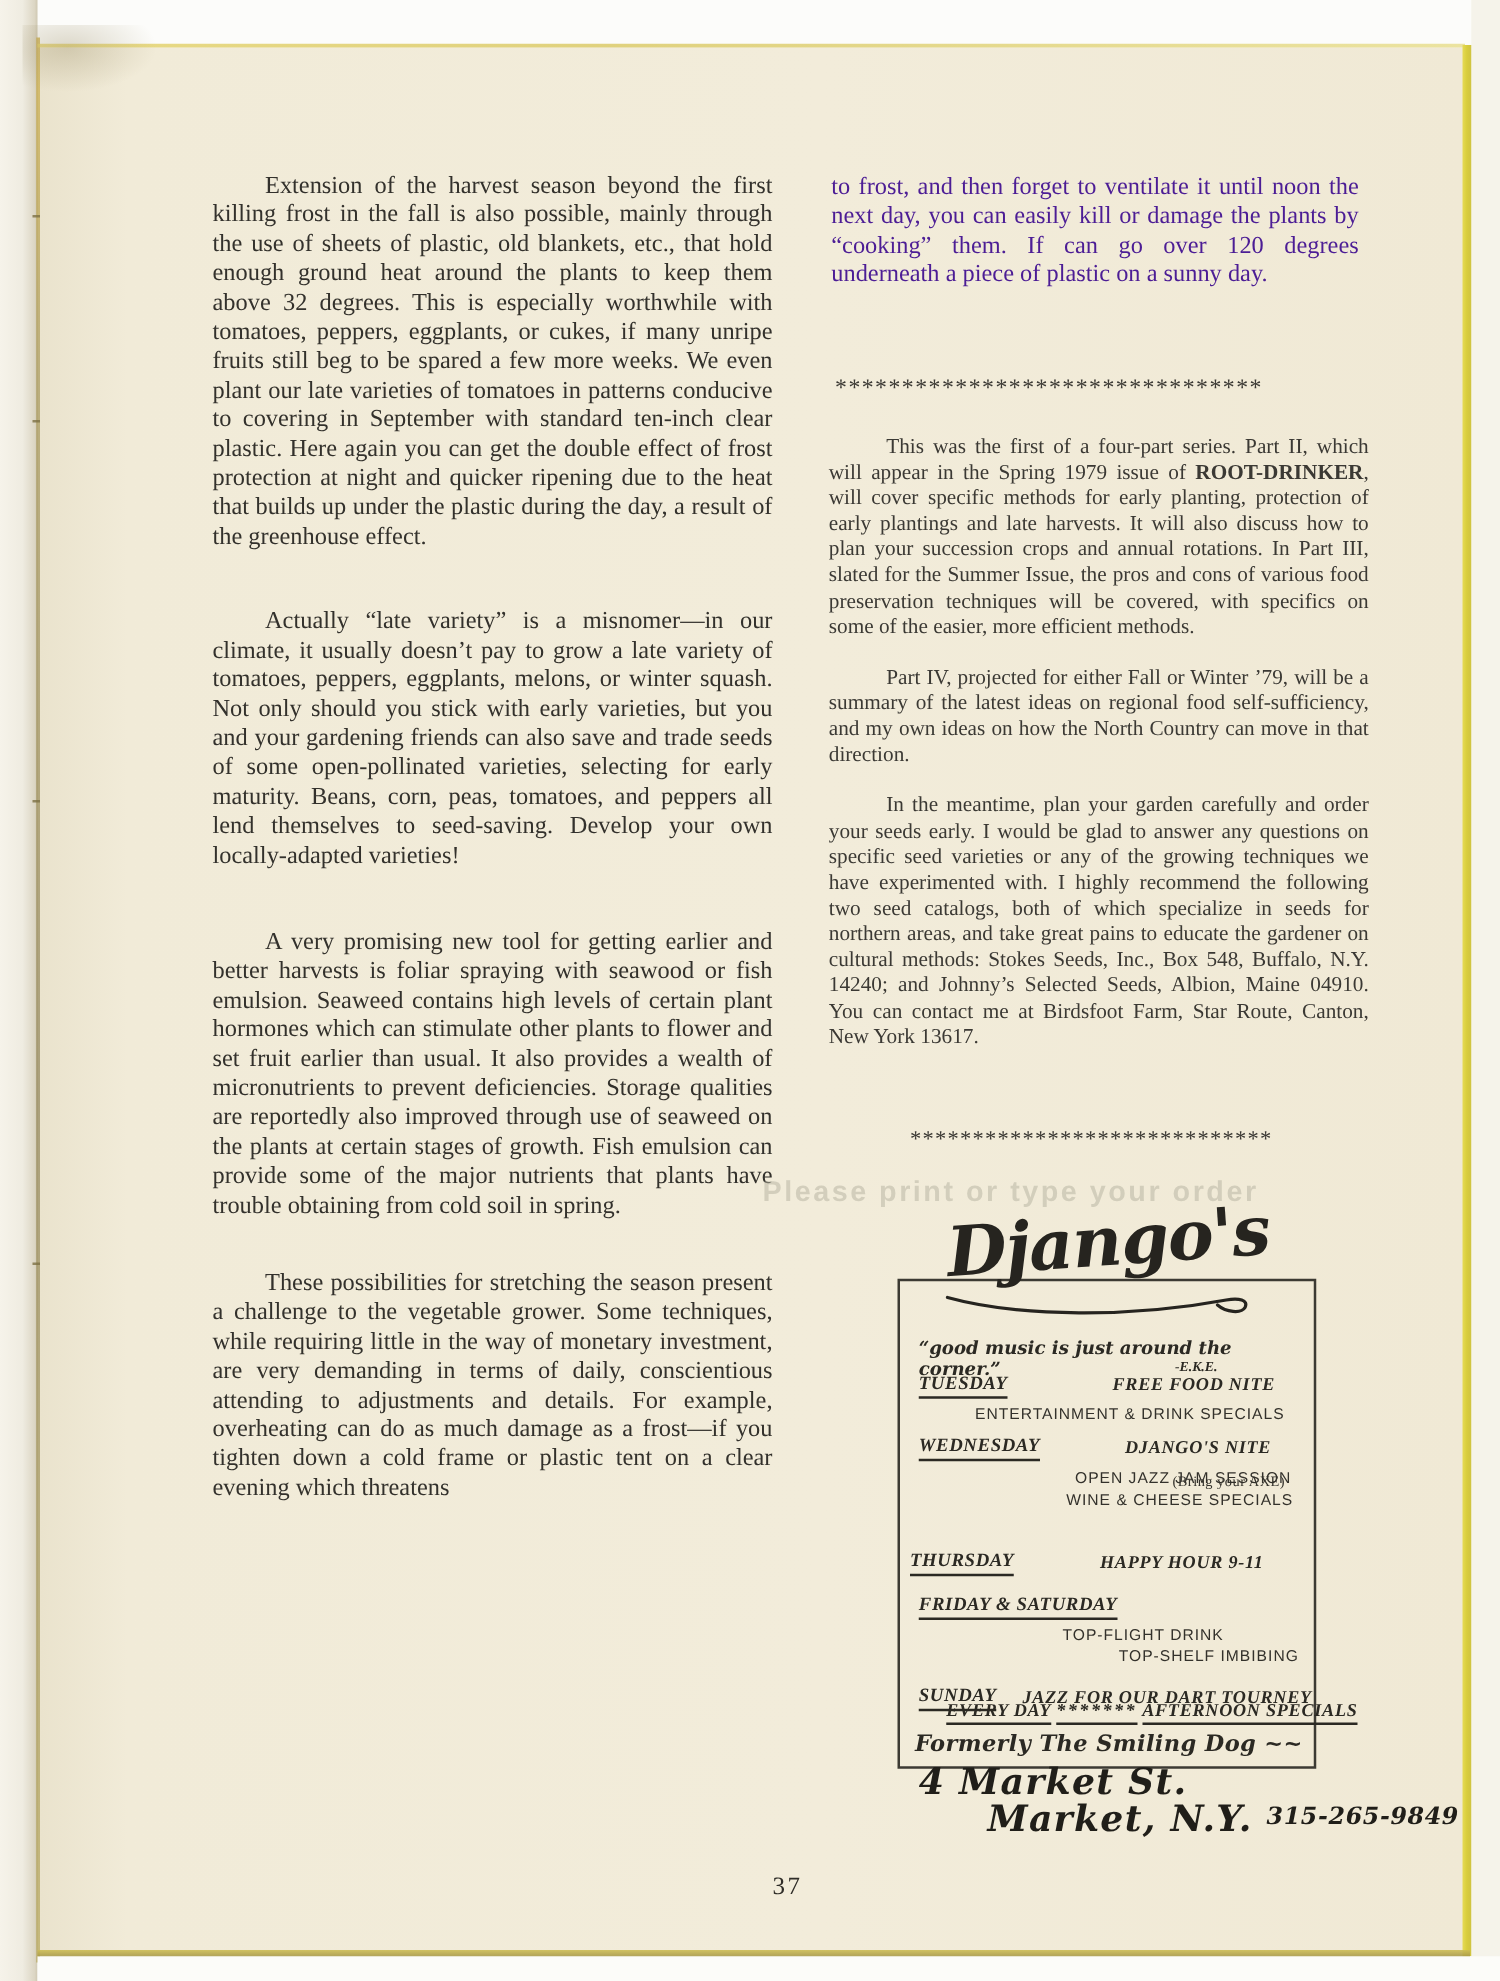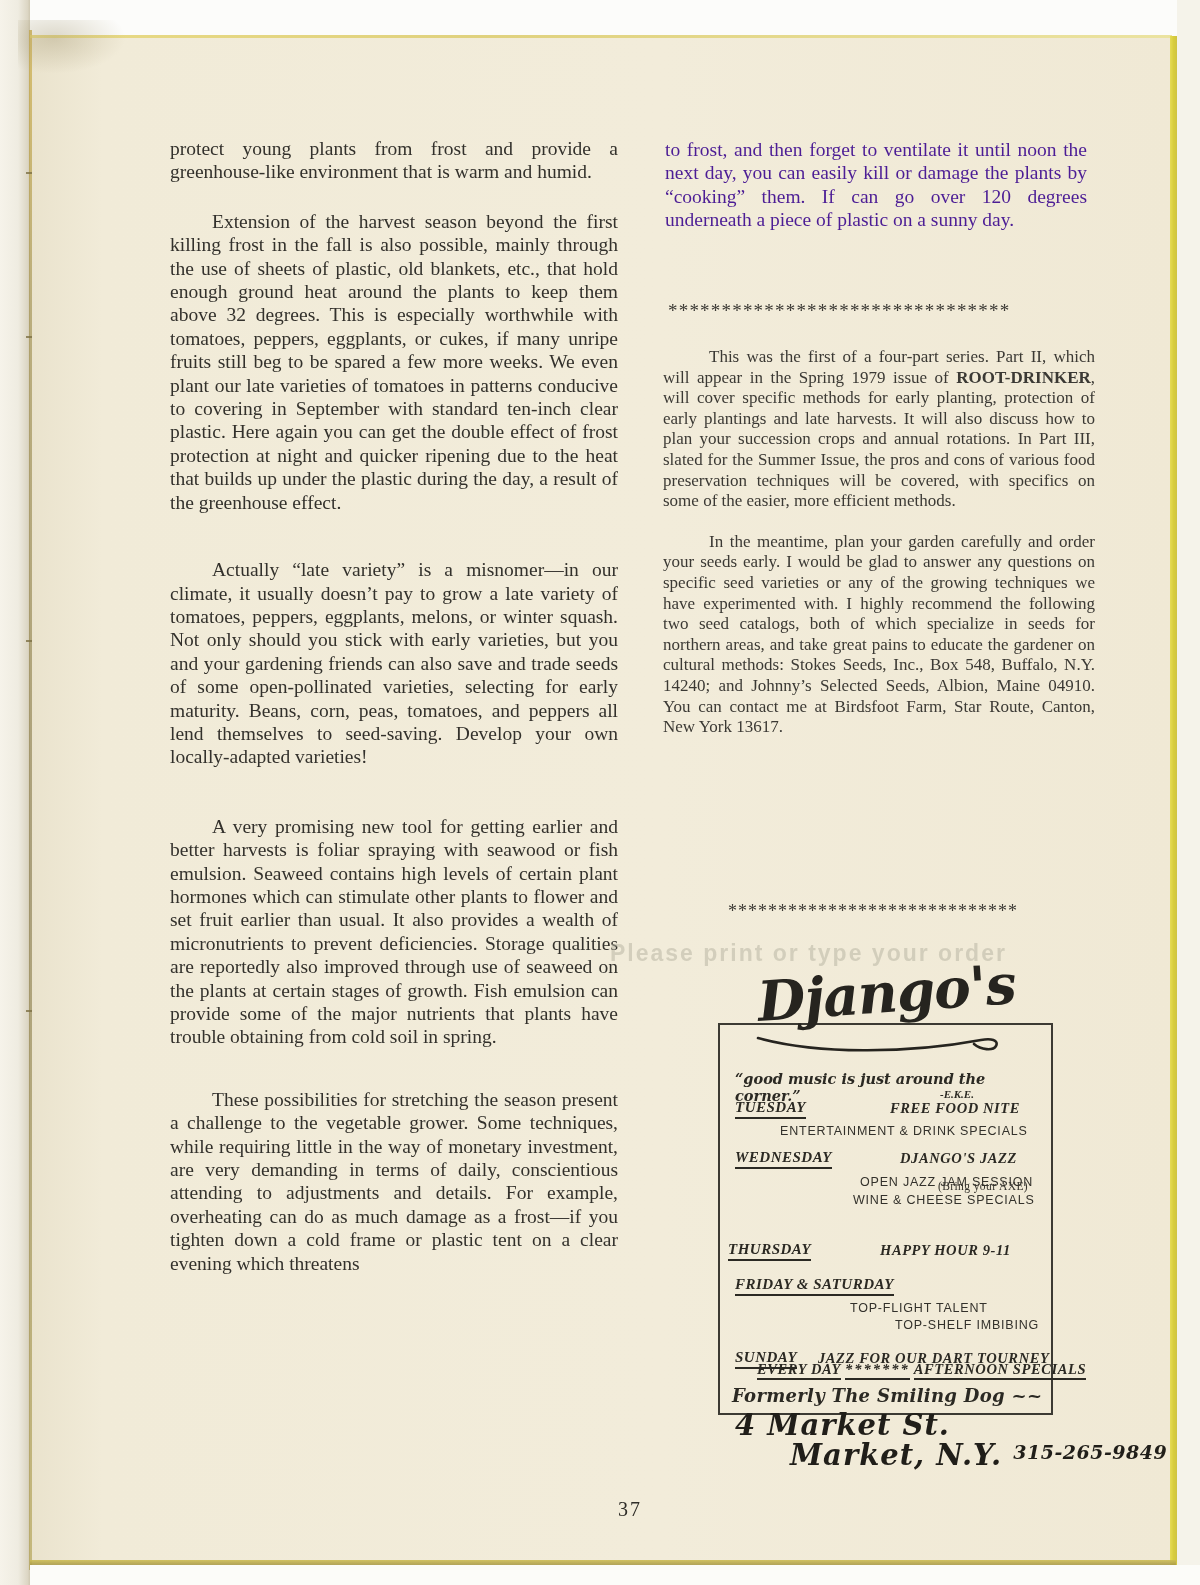--- a/index.html
+++ b/index.html
@@ -135,31 +135,31 @@
 <div class="stitch" style="top:640px;"></div>
 <div class="stitch" style="top:1010px;"></div>
 <div class="page"></div>
 <div class="edge-top"></div>
 <div class="edge-right"></div>
 <div class="below-page"></div>
 <div class="edge-bottom"></div>
 <div class="crease"></div>
 
 <div class="col-left">
-  <p class="mb-a">protect young plants from frost and provide a greenhouse-like environment that is warm and humid.</p>
   <p class="indent mb-b">Extension of the harvest season beyond the first killing frost in the fall is also possible, mainly through the use of sheets of plastic, old blankets, etc., that hold enough ground heat around the plants to keep them above 32 degrees. This is especially worthwhile with tomatoes, peppers, eggplants, or cukes, if many unripe fruits still beg to be spared a few more weeks. We even plant our late varieties of tomatoes in patterns conducive to covering in September with standard ten-inch clear plastic. Here again you can get the double effect of frost protection at night and quicker ripening due to the heat that builds up under the plastic during the day, a result of the greenhouse effect.</p>
   <p class="indent mb-c">Actually “late variety” is a misnomer—in our climate, it usually doesn’t pay to grow a late variety of tomatoes, peppers, eggplants, melons, or winter squash. Not only should you stick with early varieties, but you and your gardening friends can also save and trade seeds of some open-pollinated varieties, selecting for early maturity. Beans, corn, peas, tomatoes, and peppers all lend themselves to seed-saving. Develop your own locally-adapted varieties!</p>
   <p class="indent mb-d">A very promising new tool for getting earlier and better harvests is foliar spraying with seawood or fish emulsion. Seaweed contains high levels of certain plant hormones which can stimulate other plants to flower and set fruit earlier than usual. It also provides a wealth of micronutrients to prevent deficiencies. Storage qualities are reportedly also improved through use of seaweed on the plants at certain stages of growth. Fish emulsion can provide some of the major nutrients that plants have trouble obtaining from cold soil in spring.</p>
   <p class="indent">These possibilities for stretching the season present a challenge to the vegetable grower. Some techniques, while requiring little in the way of monetary investment, are very demanding in terms of daily, conscientious attending to adjustments and details. For example, overheating can do as much damage as a frost—if you tighten down a cold frame or plastic tent on a clear evening which threatens</p>
 </div>
 
 <div class="rc-p1">to frost, and then forget to ventilate it until noon the next day, you can easily kill or damage the plants by “cooking” them. If can go over 120 degrees underneath a piece of plastic on a sunny day.</div>
 <div class="stars stars1">********************************</div>
 <div class="rc-small">
   <p><span>This was the first of a four-part series. Part II, which will appear in the Spring 1979 issue of </span><b>ROOT-DRINKER</b><span>, will cover specific methods for early planting, protection of early plantings and late harvests. It will also discuss how to plan your succession crops and annual rotations. In Part III, slated for the Summer Issue, the pros and cons of various food preservation techniques will be covered, with specifics on some of the easier, more efficient methods.</span></p>
+  <p>Part IV, projected for either Fall or Winter ’79, will be a summary of the latest ideas on regional food self-sufficiency, and my own ideas on how the North Country can move in that direction.</p>
   <p>In the meantime, plan your garden carefully and order your seeds early. I would be glad to answer any questions on specific seed varieties or any of the growing techniques we have experimented with. I highly recommend the following two seed catalogs, both of which specialize in seeds for northern areas, and take great pains to educate the gardener on cultural methods:  Stokes Seeds, Inc., Box 548, Buffalo, N.Y.  14240; and Johnny’s Selected Seeds, Albion, Maine  04910.  You can contact me at Birdsfoot Farm, Star Route, Canton, New York  13617.</p>
 </div>
 <div class="stars stars2">*****************************</div>
 <div class="ghost">Please print or type your order</div>
 
 <div class="ad-box"></div>
 <div class="ad-logo">Django's</div>
 <svg class="ad-flourish" width="250" height="26" viewBox="0 0 250 26">
   <path d="M2 8 C 60 24, 150 24, 225 10 C 235 8, 243 10, 240 16 C 237 21, 225 20, 218 14" stroke="#26241f" stroke-width="2.6" fill="none" stroke-linecap="round"></path>
 </svg>
@@ -169,34 +169,34 @@
 
 <div class="ad-inner pos" style="left:735px;top:1098px;">
   <span class="day">TUESDAY</span>
 </div>
 <div class="ad-inner pos evt" style="left:890px;top:1100px;">FREE FOOD NITE</div>
 <div class="ad-inner pos det" style="left:780px;top:1124px;">ENTERTAINMENT &amp; DRINK SPECIALS</div>
 
 <div class="ad-inner pos" style="left:735px;top:1148px;">
   <span class="day">WEDNESDAY</span>
 </div>
-<div class="ad-inner pos evt" style="left:900px;top:1150px;">DJANGO'S JAZZ</div>
+<div class="ad-inner pos evt" style="left:900px;top:1150px;">DJANGO'S NITE</div>
 <div class="ad-inner pos det" style="left:860px;top:1175px;">OPEN JAZZ JAM SESSION</div>
 <div class="ad-inner pos det" style="left:853px;top:1193px;">WINE &amp; CHEESE SPECIALS</div>
 <div class="ad-inner pos det-sm" style="left:938px;top:1180px;font-family:Liberation Serif, serif;">(Bring your AXE)</div>
 
 <div class="ad-inner pos" style="left:728px;top:1240px;">
   <span class="day">THURSDAY</span>
 </div>
 <div class="ad-inner pos evt" style="left:880px;top:1242px;">HAPPY HOUR 9-11</div>
 
 <div class="ad-inner pos" style="left:735px;top:1275px;">
   <span class="day">FRIDAY &amp; SATURDAY</span>
 </div>
-<div class="ad-inner pos det" style="left:850px;top:1301px;">TOP-FLIGHT TALENT</div>
+<div class="ad-inner pos det" style="left:850px;top:1301px;">TOP-FLIGHT DRINK</div>
 <div class="ad-inner pos det" style="left:895px;top:1318px;">TOP-SHELF IMBIBING</div>
 
 <div class="ad-inner pos" style="left:735px;top:1348px;">
   <span class="day">SUNDAY</span>
 </div>
 <div class="ad-inner pos evt" style="left:818px;top:1350px;">JAZZ FOR OUR DART TOURNEY</div>
 
 <div class="ad-inner pos" style="left:755px;top:1358px;width:270px;text-align:center;top:1360px;"></div>
 <div class="ad-inner pos" style="left:757px;top:1360px;">
   <span class="evt underline">EVERY DAY</span>

